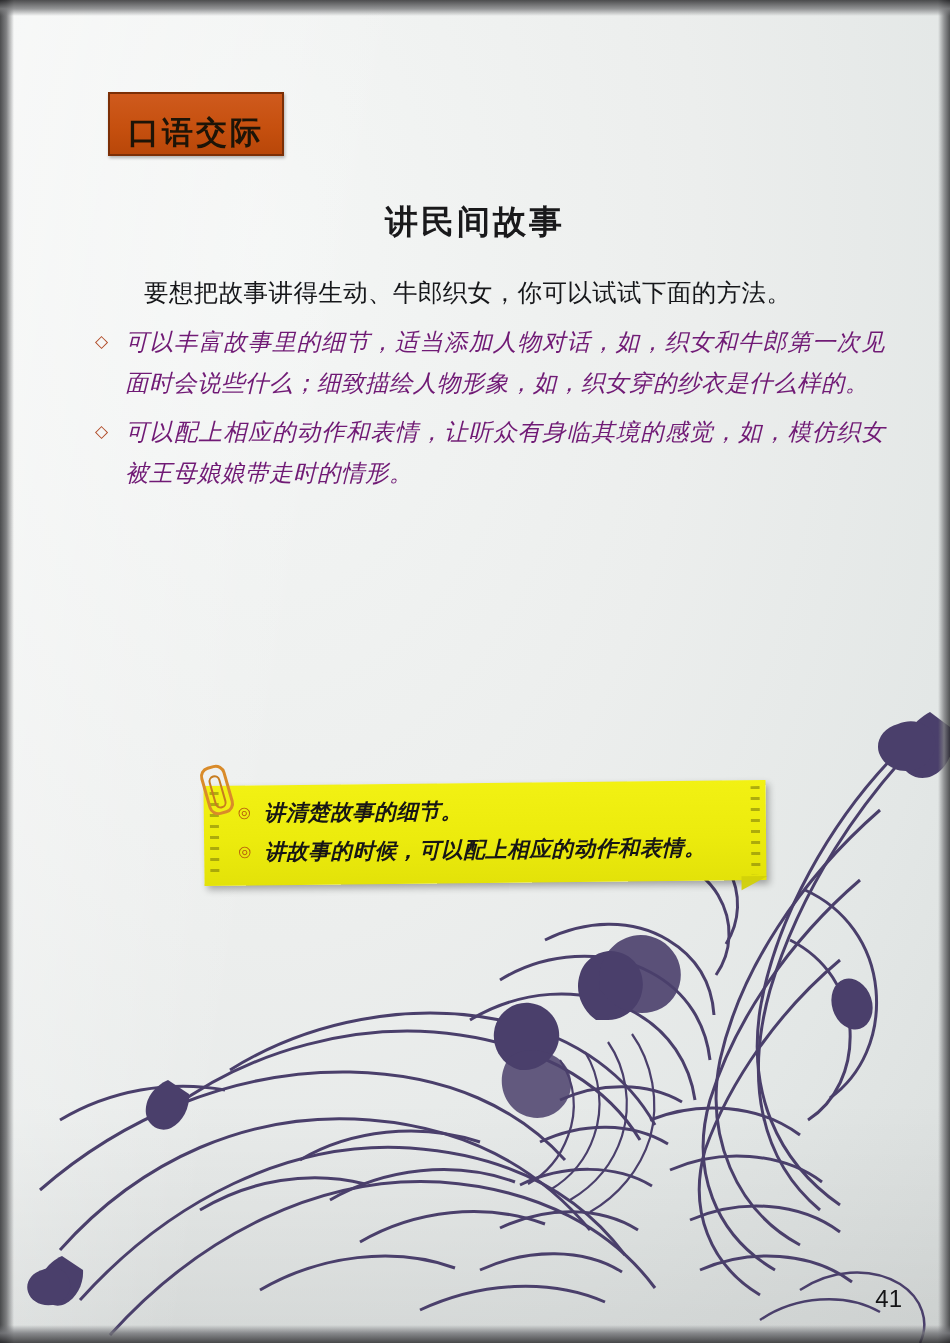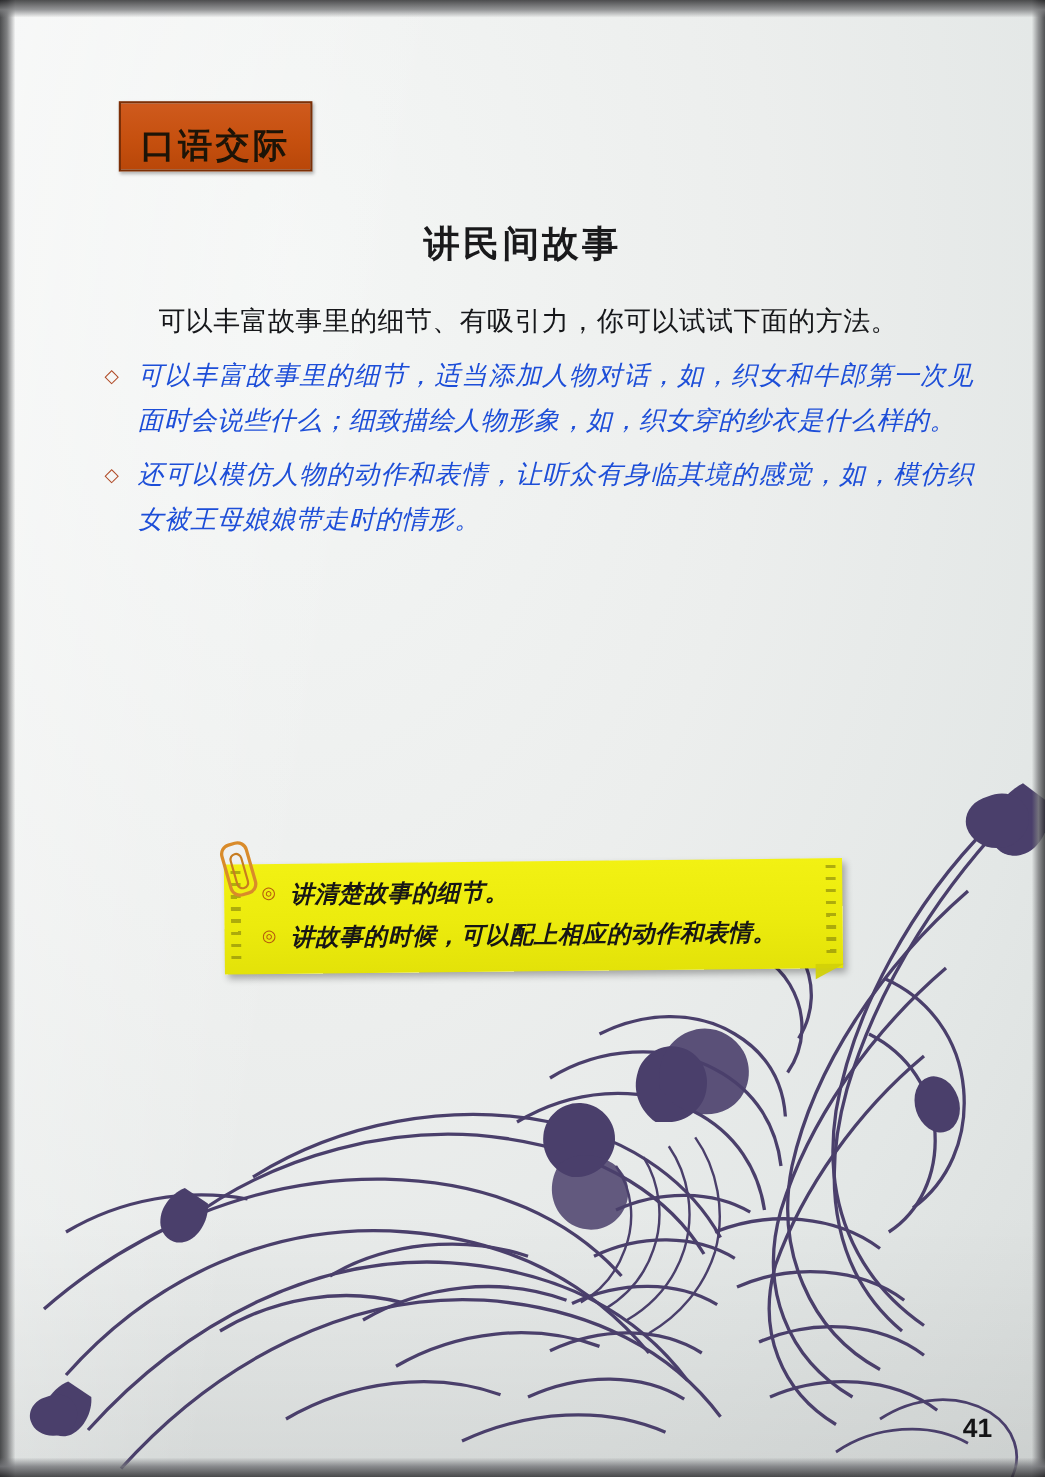--- a/index.html
+++ b/index.html
@@ -119,21 +119,21 @@
     font-size: 17px;
     line-height: 1;
   }
   .bullet-row .btext {
     flex: 1 1 auto;
     font-family: "Liberation Serif", serif;
     font-style: italic;
     font-size: 23.5px;
     line-height: 41px;
     letter-spacing: 0.5px;
-    color: #1d4ed8;
+    color: #701a75;
     text-align: justify;
   }
 
   
   .note-wrap {
     position: absolute;
     left: 196px;
     top: 775px;
     width: 578px;
     height: 118px;
@@ -223,21 +223,21 @@
     height: 653px;
     pointer-events: none;
   }
 
   
   .page-num {
     position: absolute;
     right: 48px;
     bottom: 30px;
     font-size: 24px;
-    font-weight: 700;
+    font-weight: 400;
     color: #141416;
     font-family: "Liberation Sans", sans-serif;
   }
 </style>
 </head>
 <body>
 
 <div class="page">
   <div class="paper"></div>
 
@@ -303,30 +303,30 @@
     </g>
   </svg>
 
   <div class="section-tag">
     <span>口语交际</span>
   </div>
 
   <div class="title">讲民间故事</div>
 
   <div class="body">
-    <p class="para">可以丰富故事里的细节、有吸引力，你可以试试下面的方法。</p>
+    <p class="para">要想把故事讲得生动、牛郎织女，你可以试试下面的方法。</p>
 
     <div class="bullet-row">
       <span class="diamond">◇</span>
       <span class="btext">可以丰富故事里的细节，适当添加人物对话，如，织女和牛郎第一次见面时会说些什么；细致描绘人物形象，如，织女穿的纱衣是什么样的。</span>
     </div>
 
     <div class="bullet-row">
       <span class="diamond">◇</span>
-      <span class="btext">还可以模仿人物的动作和表情，让听众有身临其境的感觉，如，模仿织女被王母娘娘带走时的情形。</span>
+      <span class="btext">可以配上相应的动作和表情，让听众有身临其境的感觉，如，模仿织女被王母娘娘带走时的情形。</span>
     </div>
 
   </div>
 
   <div class="note-wrap">
     <div class="note">
       <div class="note-fold"></div>
       <div class="note-lines">
         <div class="note-line">
           <span class="o">◎</span>

